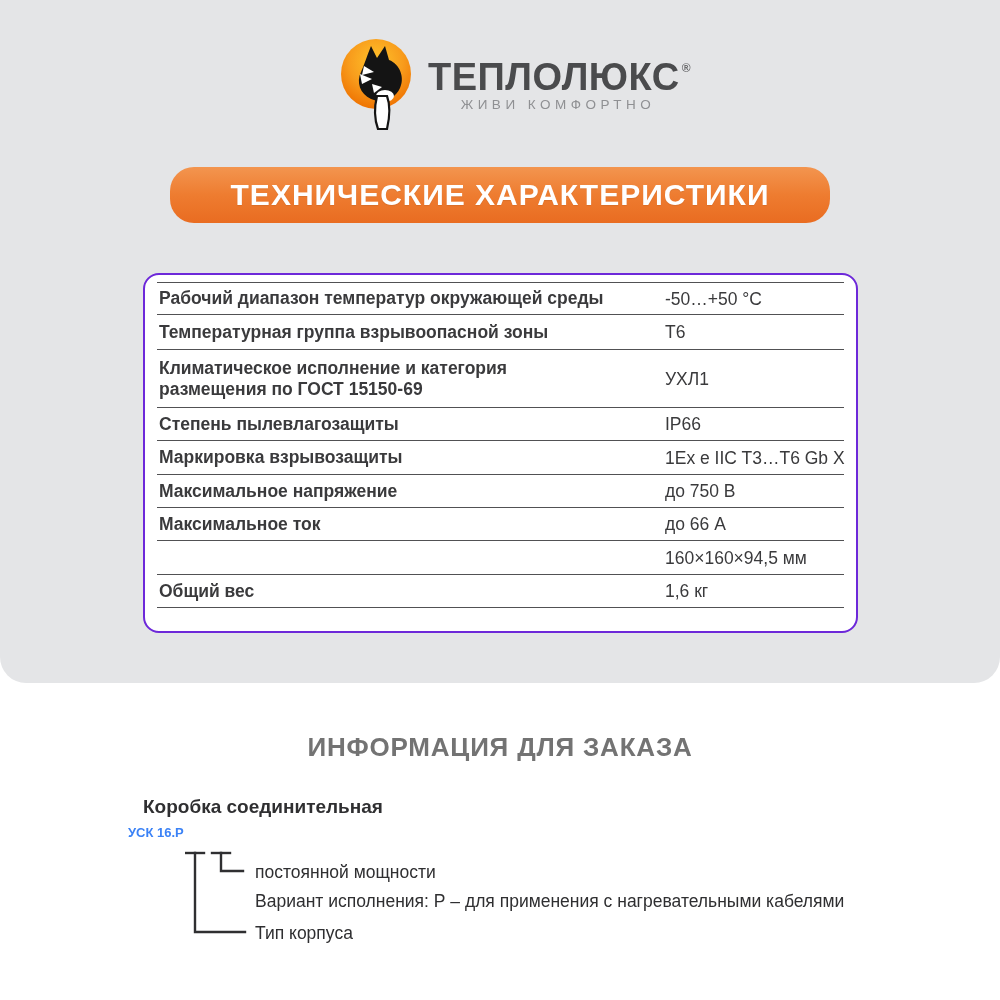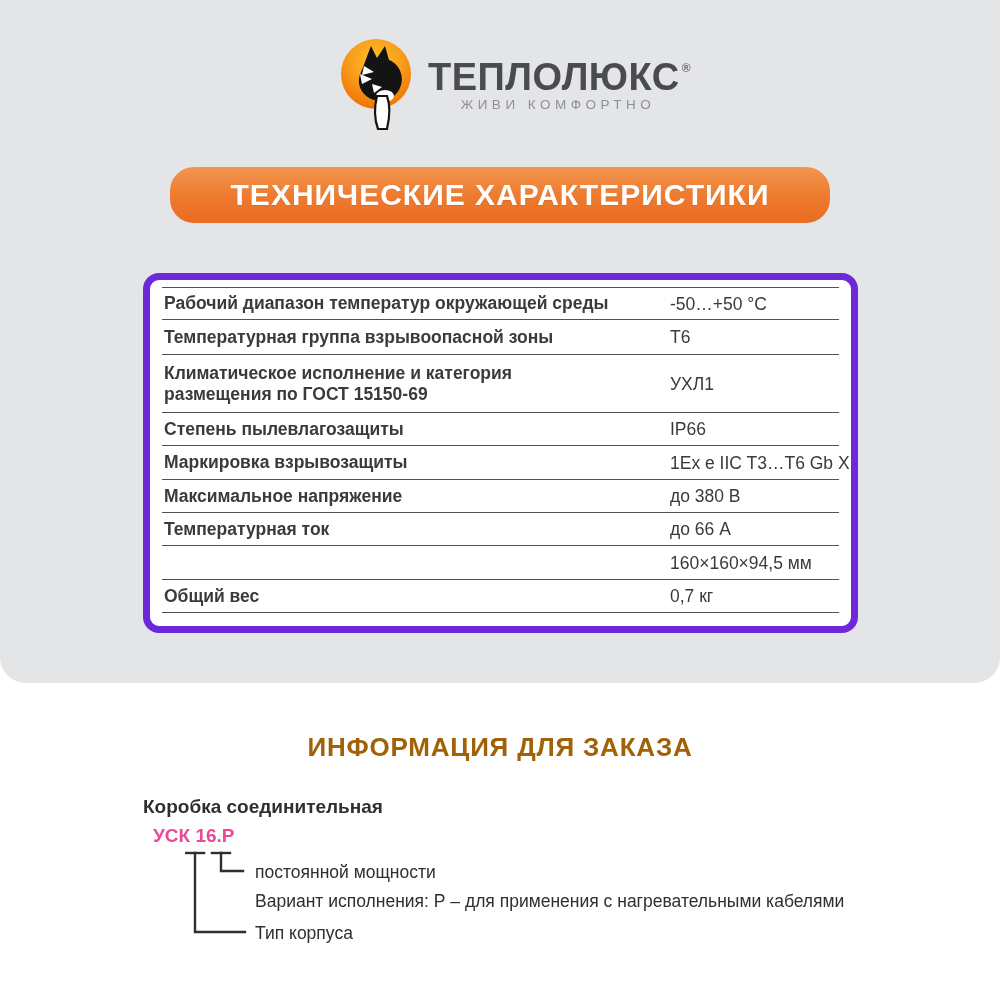--- a/index.html
+++ b/index.html
@@ -35,46 +35,46 @@
     background:linear-gradient(180deg,#f3954f 0%, #ee7c30 50%, #e96c21 100%);
     display:flex; align-items:center; justify-content:center;
   }
   .banner-title {
     color:#ffffff; font-size:30px; font-weight:bold; letter-spacing:1px;
     text-shadow:0 1px 1px rgba(0,0,0,0.08); white-space:nowrap;
   }
   
   .spec-table {
     position:absolute; left:143px; top:273px; width:715px; height:360px;
-    background:#ffffff; border:7px solid #6d28d9; border-radius:16px;
+    background:#ffffff; border:2px solid #6d28d9; border-radius:16px;
     padding:7px 12px 0 12px;
   }
   .spec-row {
     position:relative; display:flex; align-items:center;
     height:33px; border-bottom:1.5px solid #515153;
   }
   .spec-row.first { border-top:1.5px solid #515153; }
   .spec-row.tall { height:58px; }
   .spec-label {
     width:470px; font-size:17.5px; font-weight:bold; color:#3a3a3c;
     line-height:21px; padding-left:2px;
   }
   .spec-label span { display:block; }
   .spec-value {
     position:absolute; left:508px; top:50%; transform:translateY(-50%);
     font-size:17.5px; font-weight:normal; color:#3a3a3c; white-space:nowrap;
   }
   
   .order-heading {
     position:absolute; left:0; top:732px; width:1000px; text-align:center;
-    font-size:26px; font-weight:bold; letter-spacing:0.8px; color:#a16207;
+    font-size:26px; font-weight:bold; letter-spacing:0.8px; color:#737373;
     white-space:nowrap;
   }
   .order-product { position:absolute; left:143px; top:796px; font-size:19px; font-weight:bold; color:#2f2f31; }
-  .order-model   { position:absolute; left:153px; top:825px; font-size:19px; font-weight:bold; color:#ec4899; }
+  .order-model   { position:absolute; left:128px; top:825px; font-size:13px; font-weight:bold; color:#3b82f6; }
   .order-diagram { position:absolute; left:185px; top:850px; width:70px; height:88px; }
   .callout-variant {
     position:absolute; left:255px; top:858px; width:660px;
     font-size:17.5px; line-height:29px; color:#2f2f31;
   }
   .callout-variant span { display:block; }
   .callout-body {
     position:absolute; left:255px; top:922px;
     font-size:17.5px; line-height:22px; color:#2f2f31;
   }
@@ -130,32 +130,32 @@
     <div class="spec-row">
       <div class="spec-label">Степень пылевлагозащиты</div>
       <div class="spec-value">IP66</div>
     </div>
     <div class="spec-row" style="height:34px">
       <div class="spec-label">Маркировка взрывозащиты</div>
       <div class="spec-value">1Ex e IIC T3…T6 Gb X</div>
     </div>
     <div class="spec-row">
       <div class="spec-label">Максимальное напряжение</div>
-      <div class="spec-value">до 380 В</div>
+      <div class="spec-value">до 750 В</div>
     </div>
     <div class="spec-row">
-      <div class="spec-label">Температурная ток</div>
+      <div class="spec-label">Максимальное ток</div>
       <div class="spec-value">до 66 А</div>
     </div>
     <div class="spec-row" style="height:34px">
       <div class="spec-value">160×160×94,5 мм</div>
     </div>
     <div class="spec-row">
       <div class="spec-label">Общий вес</div>
-      <div class="spec-value">0,7 кг</div>
+      <div class="spec-value">1,6 кг</div>
     </div>
   </div>
 
   <div class="order-heading">ИНФОРМАЦИЯ ДЛЯ ЗАКАЗА</div>
   <div class="order-product">Коробка соединительная</div>
   <div class="order-model">УСК 16.Р</div>
 
   <svg class="order-diagram" viewBox="0 0 70 88" xmlns="http://www.w3.org/2000/svg">
     <g stroke="#2f2f31" stroke-width="2.4" fill="none" stroke-linecap="square">
       <path d="M1 3 H19"></path>

